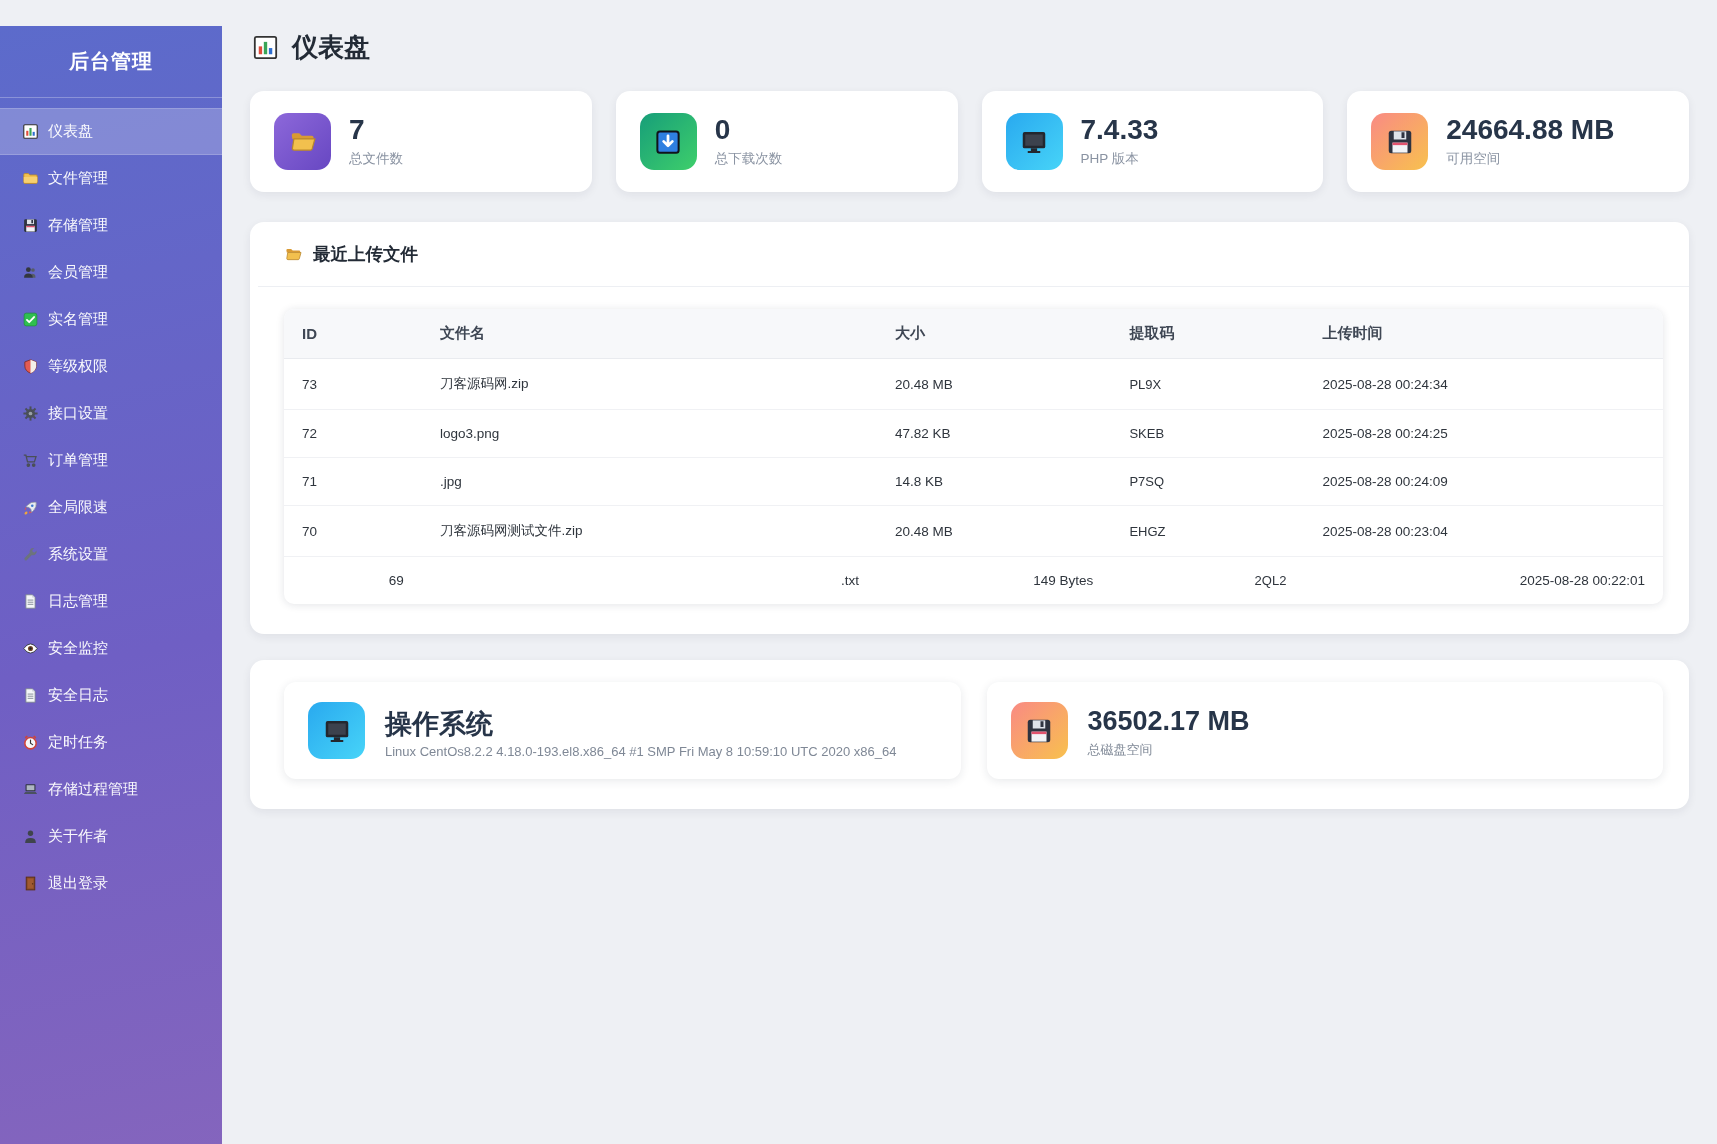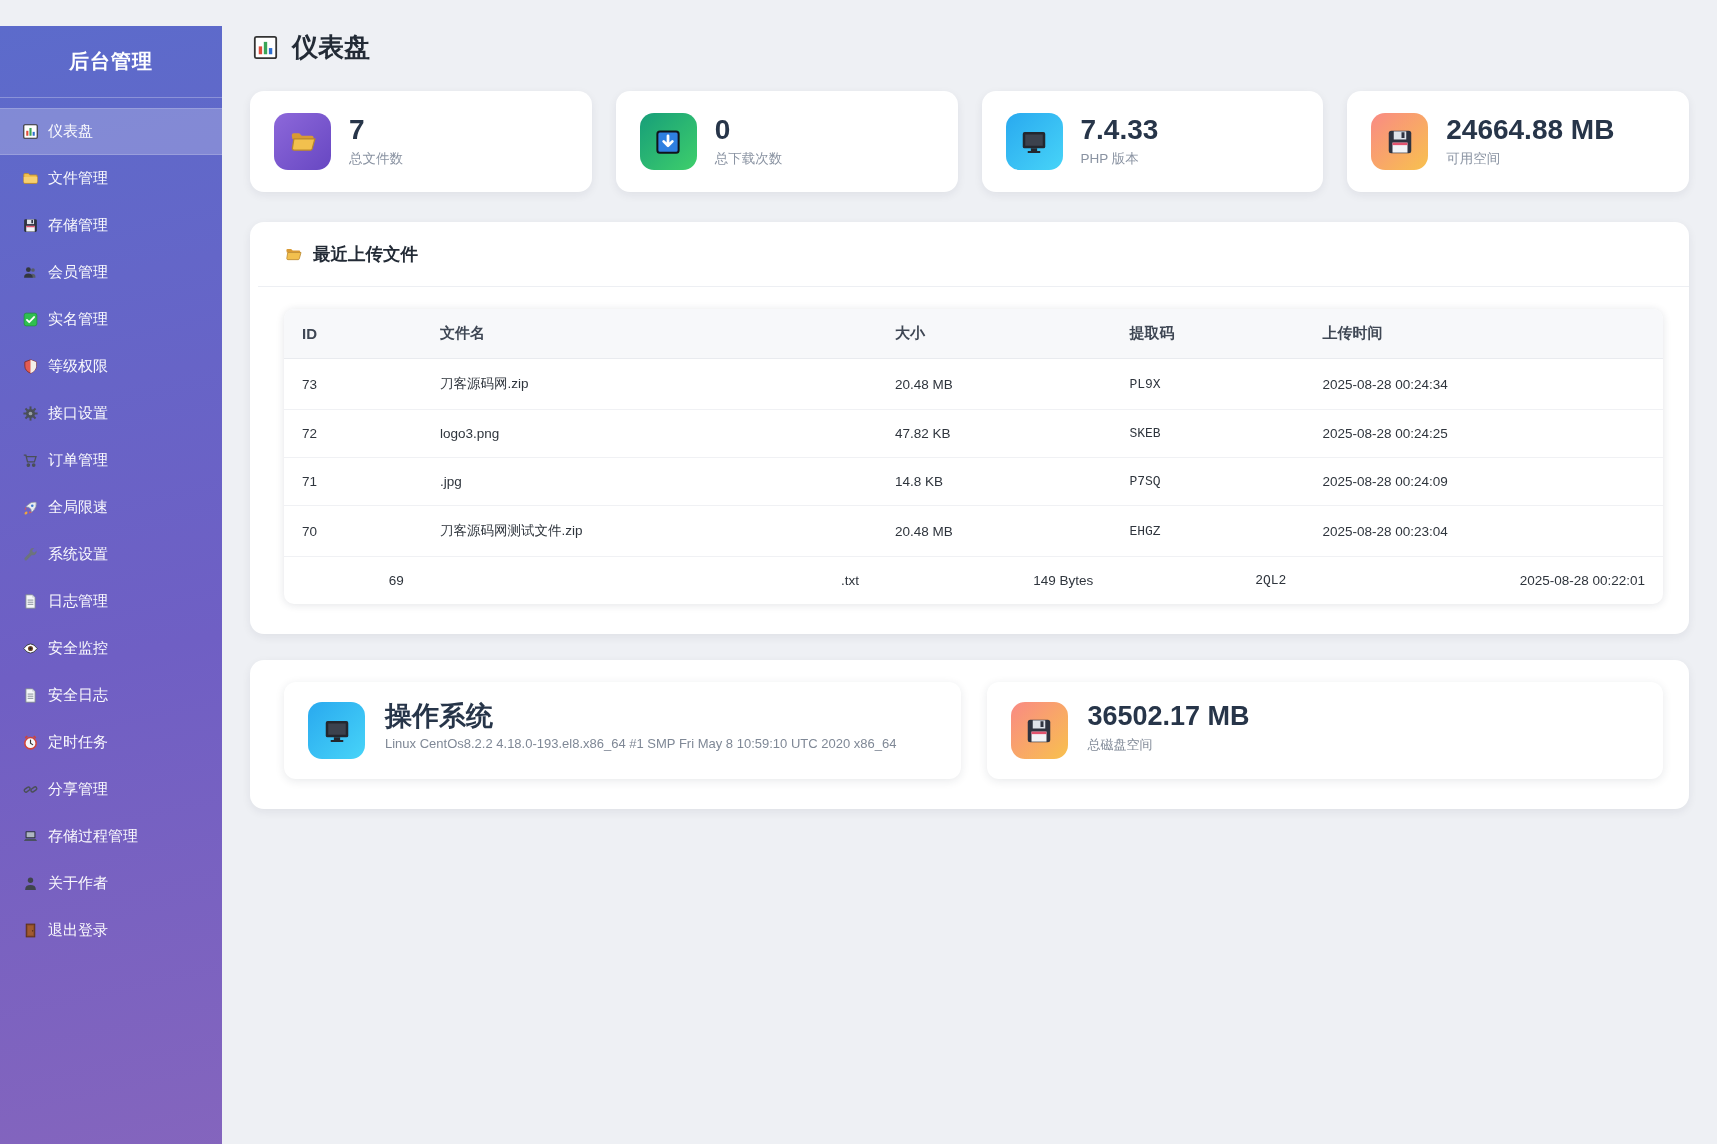--- a/index.html
+++ b/index.html
@@ -88,28 +88,28 @@
     color:#3f4754; padding:15px 18px; border-bottom:1px solid #e9ebef;
   }
   th:nth-child(1){ width:10%; } th:nth-child(2){ width:33%; }
   th:nth-child(3){ width:17%; } th:nth-child(4){ width:14%; }
   th:nth-child(5){ width:26%; }
   tbody td {
     padding:16px 18px; font-size:13.5px; color:#2f353d;
     border-bottom:1px solid #f0f1f4;
   }
   tbody tr:last-child td { border-bottom:none;text-align:right; }
-  .code { font-family:Liberation Mono, monospace; font-size:13px; }
+  .code { font-family:Liberation Sans, sans-serif; font-size:13px; }
 
   
   .sys-cards { display:flex; gap:26px; }
   .info-card {
     flex:1; background:#fff; border-radius:12px;
     box-shadow:0 2px 10px rgba(25,35,60,.1);
-    padding:20px 24px; display:flex; align-items:flex-start; gap:20px;
+    padding:20px 24px; display:flex; align-items:flex-end; gap:20px;
   }
   .info-title { font-size:27px; font-weight:bold; color:#273549; line-height:1.1; }
   .info-sub { font-size:13px; color:#7f8896; margin-top:4px; }
 </style>
 </head>
 <body>
 
 <div class="app">
 
   <aside class="sidebar">
@@ -266,29 +266,20 @@
       <div class="nav-item">
         <span class="nav-icon">
             <svg viewBox="0 0 24 24">
               <path d="M4.5 5.5l3-2.5" stroke="#d04438" stroke-width="2.4"></path>
               <path d="M19.5 5.5l-3-2.5" stroke="#d04438" stroke-width="2.4"></path>
               <circle cx="12" cy="13" r="8" fill="#f5f6f8" stroke="#d04438" stroke-width="2.2"></circle>
               <path d="M12 8.5V13l3 2" stroke="#333" stroke-width="1.6" fill="none" stroke-linecap="round"></path>
             </svg>
           </span>
         <span>定时任务</span>
-      </div>
-      <div class="nav-item">
-        <span class="nav-icon">
-            <svg viewBox="0 0 24 24" fill="none" stroke="#4a4f57" stroke-width="2">
-              <rect x="2.8" y="9.8" width="9" height="4.6" rx="2.3" transform="rotate(-35 7.3 12.1)"></rect>
-              <rect x="12.2" y="9.6" width="9" height="4.6" rx="2.3" transform="rotate(-35 16.7 11.9)"></rect>
-            </svg>
-          </span>
-        <span>分享管理</span>
       </div>
       <div class="nav-item">
         <span class="nav-icon">
             <svg viewBox="0 0 24 24">
               <rect x="5" y="4.5" width="14" height="10" rx="1" fill="#2e3340"></rect>
               <rect x="6.5" y="6" width="11" height="7" fill="#aeb6c2"></rect>
               <path d="M3 17.5l2-2.5h14l2 2.5q.5 1-1 1H4q-1.5 0-1-1z" fill="#4a5160"></path>
             </svg>
           </span>
         <span>存储过程管理</span>

